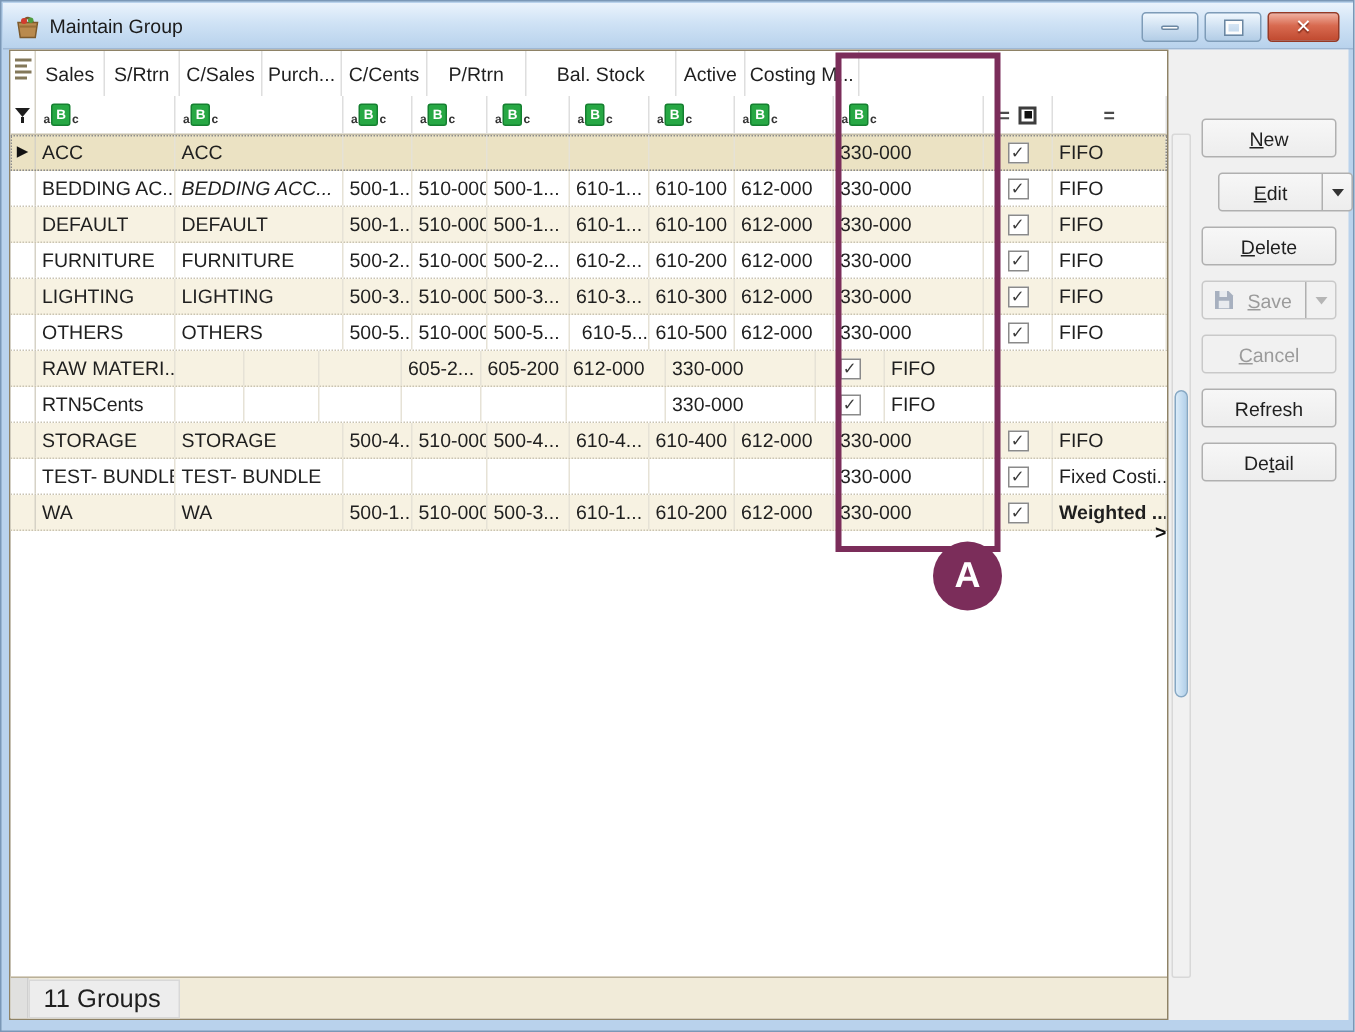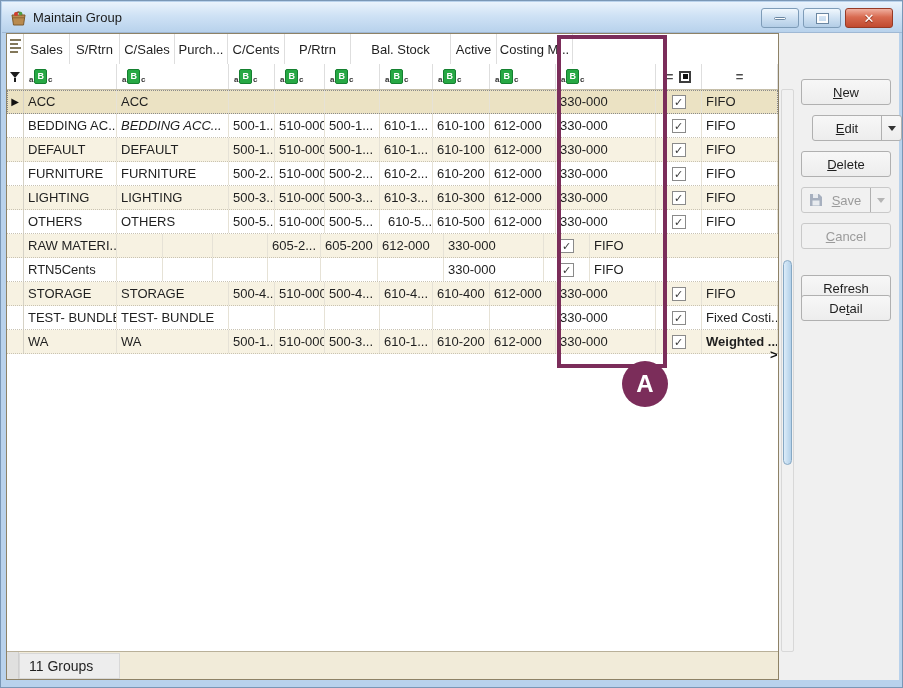--- a/index.html
+++ b/index.html
@@ -53,21 +53,21 @@
   .grow.selected { background:#ebe2c3; outline:1px dotted #8b8b8b; outline-offset:-1px; }
   .cell { font-size:13px; color:#1f1f1f; line-height:23px; padding-left:4px; border-right:1px solid #e6e2d6; white-space:nowrap; overflow:hidden; }
   .cell.center { display:flex; align-items:center; justify-content:center; padding-left:0; }
   .rowmark { font-size:10px; color:#111; }
   .checkbox { width:14px; height:14px; border:1px solid #8a8a8a; background:#fff; font-size:11px; line-height:12px; text-align:center; color:#3a3a3a; font-weight:bold; }
 
   .more-cols { position:absolute; left:763px; top:313px; font-size:13px; font-weight:bold; color:#111; z-index:20; }
 
   .gstatus { position:absolute; left:0; bottom:0; width:100%; height:28px; background:#f1ebd9; border-top:1px solid #b9b099; }
   .gstatus .sliver { position:absolute; left:0; top:0; width:12px; height:100%; background:#e0e0df; border-right:1px solid #cfcfcf; }
-  .gstatus .count-box { position:absolute; left:12px; top:1px; width:101px; height:26px; background:#ededed; border:1px solid #d8d8d8; font-size:14px; color:#1f1f1f; line-height:24px; padding-left:9px; }
+  .gstatus .count-box { position:absolute; left:12px; top:1px; width:101px; height:26px; background:#ededed; border:1px solid #d8d8d8; font-size:17px; color:#1f1f1f; line-height:24px; padding-left:9px; }
 
   
   .vscroll { position:absolute; left:775px; top:56px; width:13px; height:563px; background:#f1f1f1; border:1px solid #d8d8d8; border-radius:2px; }
   .vthumb { position:absolute; left:1px; top:170px; width:9px; height:205px; border:1px solid #86a8c4; border-radius:5px; background:linear-gradient(90deg,#dcecf9,#b2d0e9); }
 
   
   .btncol { position:absolute; left:790px; top:0; width:103px; }
   .acbtn { position:absolute; left:0; width:90px; height:26px; border:1px solid #b0b0b0; border-radius:3px;
     background:linear-gradient(#f7f7f7,#ededed); display:flex; align-items:center; font-size:13px; color:#1f1f1f; cursor:default; }
   .acbtn .lbl { flex:1; text-align:center; white-space:nowrap; }
@@ -442,21 +442,21 @@
             <rect x="4" y="1" width="5" height="4" fill="#e8ebef"></rect>
           </svg>
           <span class="lbl"><u>S</u>ave</span>
           <div class="arrow-seg">
             <span class="tri-down"></span>
           </div>
         </div>
         <div class="acbtn disabled" style="top: 190px; left: 5px;">
           <span class="lbl"><u>C</u>ancel</span>
         </div>
-        <div class="acbtn" style="top: 226px; left: 5px; margin-top: 16px;">
+        <div class="acbtn" style="top: 226px; left: 5px;">
           <span class="lbl">Refresh</span>
         </div>
         <div class="acbtn" style="top: 262px; left: 5px;">
           <span class="lbl">De<u>t</u>ail</span>
         </div>
       </div>
   </div>
 </div>
 
 </body></html>

